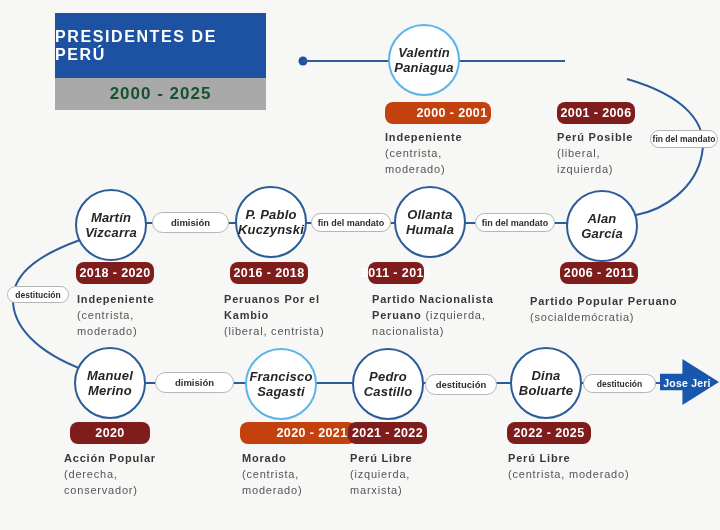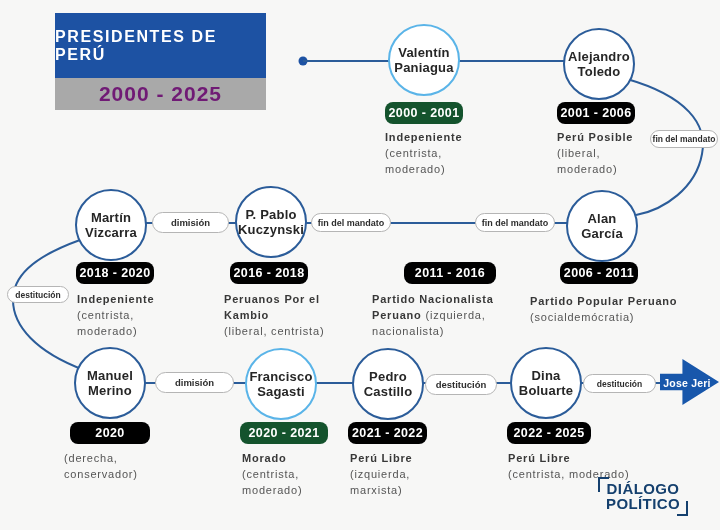--- a/index.html
+++ b/index.html
@@ -5,35 +5,35 @@
   html,body{margin:0;padding:0;}
   body{font-family:"Liberation Sans","DejaVu Sans",sans-serif;}
   #stage{position:relative;width:720px;height:530px;background:#f7f7f6;overflow:hidden;}
   #lines{position:absolute;left:0;top:0;}
 
   
   .title-box{position:absolute;left:55px;top:13px;width:211px;}
   .title-blue{background:#1d52a3;height:65px;display:flex;align-items:center;justify-content:center;
     color:#fff;font-weight:700;font-size:16px;letter-spacing:1.6px;}
   .title-gray{background:#a9a9a9;height:32px;display:flex;align-items:center;justify-content:center;
-    color:#701a75;font-weight:700;font-size:21px;letter-spacing:1px;}
+    color:#14532d;font-weight:700;font-size:17px;letter-spacing:1px;}
 
   
   .circle{position:absolute;width:72px;height:72px;border-radius:50%;background:#fff;
     display:flex;align-items:center;justify-content:center;text-align:center;
     font-weight:700;font-size:13px;line-height:1.18;color:#262626;letter-spacing:0.2px;box-sizing:border-box;}
   .circle.dark{border:2.5px solid #2b5c99;}
   .circle.light{border:2.5px solid #5ab4e8;}
-  .cname{white-space:pre-line;}
+  .cname{white-space:pre-line;font-style:italic;}
 
   
   .badge{position:absolute;height:22px;border-radius:8px;display:flex;align-items:center;justify-content:center;
     color:#fff;font-weight:700;font-size:12.5px;letter-spacing:0.4px;white-space:nowrap;}
-  .badge.gray{background:#000000;}
-  .badge.light{background:#14532d;}
+  .badge.gray{background:#7f1d1d;}
+  .badge.light{background:#c2410c;padding-left:28px;}
 
   
   .pbox{position:absolute;font-size:11px;color:#555;letter-spacing:0.8px;line-height:1.45;}
   .party{display:block;font-weight:700;color:#383838;white-space:pre-line;}
   .party.inline{display:inline;}
   .det{white-space:pre-line;}
   .det.blk{display:block;}
 
   
   .pill{position:absolute;background:#fff;border:1.5px solid #b5b5b5;border-radius:12px;
@@ -79,29 +79,25 @@
       <span class="cname">Valentín
 Paniagua</span>
     </div>
   <div class="badge light" style="left:385px;top:102px;width:78px">2000 - 2001</div>
   <div class="pbox" style="left:385px;top:130px;width:150px">
     <span class="party">Indepeniente</span>
     <span class="det blk">(centrista,
 moderado)</span>
   </div>
 
-  <div class="circle dark" style="left:563px;top:28px">
-      <span class="cname">Alejandro
-Toledo</span>
-    </div>
   <div class="badge gray" style="left:557px;top:102px;width:78px">2001 - 2006</div>
   <div class="pbox" style="left:557px;top:130px;width:150px">
     <span class="party">Perú Posible</span>
     <span class="det blk">(liberal,
-moderado)</span>
+izquierda)</span>
   </div>
 
   <div class="pill small" style="left:650px;top:130px;width:68px;height:18px">fin del mandato</div>
 
   <div class="circle dark" style="left:75px;top:189px">
       <span class="cname">Martín
 Vizcarra</span>
     </div>
   <div class="badge gray" style="left:76px;top:262px;width:78px">2018 - 2020</div>
   <div class="pbox" style="left:77px;top:292px;width:150px">
@@ -118,21 +114,25 @@
     </div>
   <div class="badge gray" style="left:230px;top:262px;width:78px">2016 - 2018</div>
   <div class="pbox" style="left:224px;top:292px;width:150px">
     <span class="party">Peruanos Por el
 Kambio</span>
     <span class="det blk">(liberal, centrista)</span>
   </div>
 
   <div class="pill" style="left:311px;top:213px;width:80px;height:19px;font-size:9px">fin del mandato</div>
 
-  <div class="badge gray" style="left:404px;top:262px;width:92px">2011 - 2016</div>
+  <div class="circle dark" style="left:394px;top:186px">
+      <span class="cname">Ollanta
+Humala</span>
+    </div>
+  <div class="badge gray" style="left:368px;top:262px;width:56px">2011 - 2016</div>
   <div class="pbox" style="left:372px;top:292px;width:165px">
     <span class="party inline">Partido Nacionalista
 Peruano</span>
     <span class="det">(izquierda,</span>
     <span class="det blk">nacionalista)</span>
   </div>
 
   <div class="pill" style="left:475px;top:213px;width:80px;height:19px;font-size:9px">fin del mandato</div>
 
   <div class="circle dark" style="left:566px;top:190px">
@@ -146,20 +146,21 @@
   </div>
 
   <div class="pill small" style="left:7px;top:286px;width:62px;height:17px">destitución</div>
 
   <div class="circle dark" style="left:74px;top:347px">
       <span class="cname">Manuel
 Merino</span>
     </div>
   <div class="badge gray" style="left:70px;top:422px;width:80px">2020</div>
   <div class="pbox" style="left:64px;top:451px;width:150px">
+    <span class="party">Acción Popular</span>
     <span class="det blk">(derecha,
 conservador)</span>
   </div>
 
   <div class="pill" style="left:155px;top:372px;width:79px;height:21px">dimisión</div>
 
   <div class="circle light" style="left:245px;top:348px">
       <span class="cname">Francisco
 Sagasti</span>
     </div>
@@ -191,18 +192,14 @@
   <div class="pbox" style="left:508px;top:451px;width:200px">
     <span class="party">Perú Libre</span>
     <span class="det blk">(centrista, moderado)</span>
   </div>
 
   <div class="pill small" style="left:583px;top:374px;width:73px;height:19px">destitución</div>
 
   <div class="jeri-arrow"></div>
   <div class="jeri-label">Jose Jeri</div>
 
-  <div class="logo">
-    <div>DIÁLOGO</div>
-    <div>POLÍTICO</div>
-  </div>
 
 </div>
 
 </body></html>

